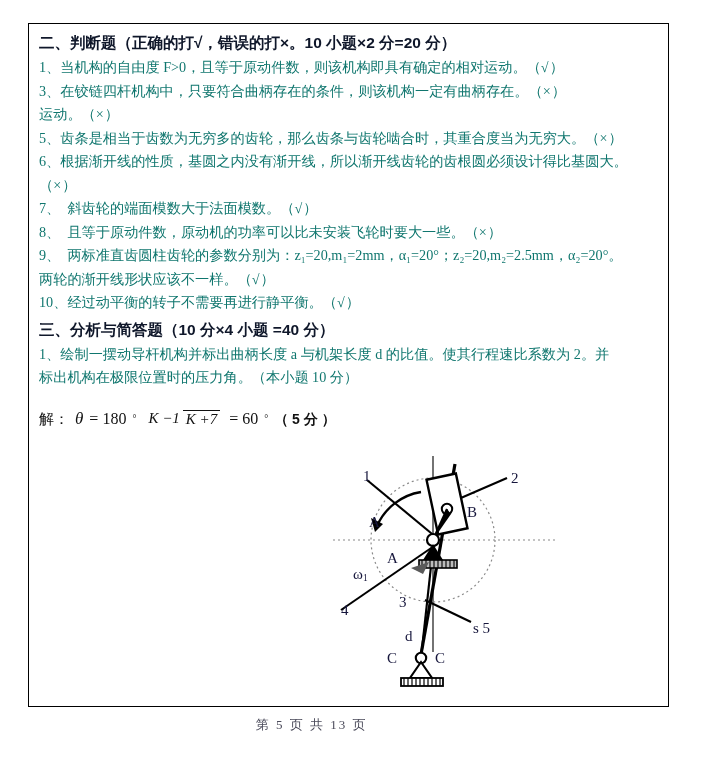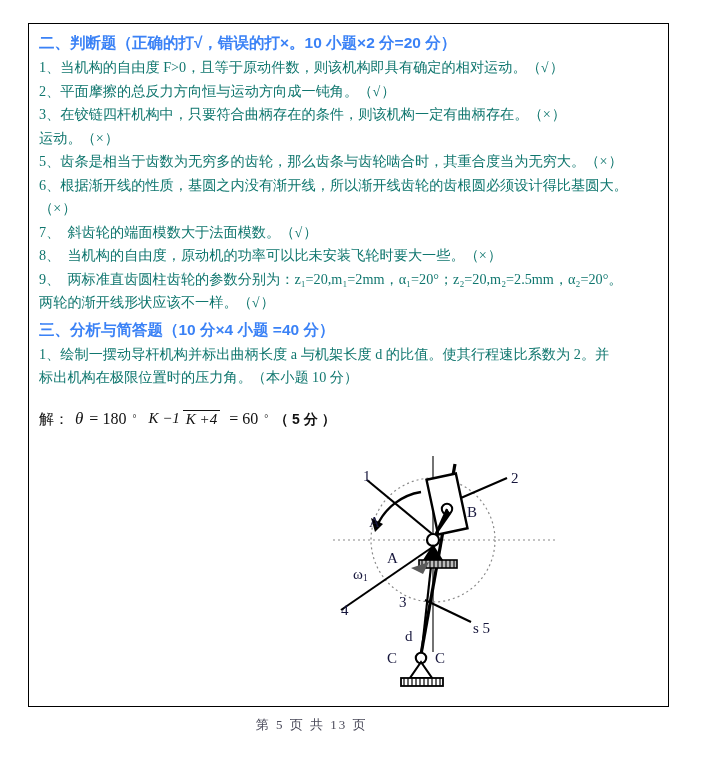--- a/index.html
+++ b/index.html
@@ -22,21 +22,21 @@
   #content{
     position:absolute;
     left:10px;top:4px;
     width:620px;
   }
   .h-sec{
     font-family:"Liberation Sans","DejaVu Sans",sans-serif;
     font-weight:bold;
     font-size:15.5px;
     letter-spacing:0px;
-    color:#3b82f6;
+    color:#0f172a;
     margin:4px 0 2px 0;
     line-height:22px;
   }
   .tf-line{
     font-size:14.2px;
     line-height:23.5px;
     color:#0f766e;
     margin:0;
     white-space:normal;
   }
@@ -101,23 +101,20 @@
 
 <div id="page-frame">
   <div id="content">
 
     <div class="h-sec">二、判断题（正确的打√，错误的打×。10 小题×2 分=20 分）</div>
 
     <p class="tf-line">
       <span>1、</span><span>当机构的自由度 F&gt;0，且等于原动件数，则该机构即具有确定的相对运动。（</span><span class="ans">√</span><span>）</span>
     </p>
 
-    <p class="tf-line">
-      <span>2、</span><span>平面摩擦的总反力方向恒与运动方向成一钝角。（</span><span class="ans">√</span><span>）</span>
-    </p>
 
     <p class="tf-line">
       <span>3、</span><span>在铰链四杆机构中，只要符合曲柄存在的条件，则该机构一定有曲柄存在。（</span><span class="ans">×</span><span>）</span>
     </p>
 
     <p class="tf-line wrapline">
       <span>运动。（</span><span class="ans">×</span><span>）</span>
     </p>
 
     <p class="tf-line">
@@ -129,44 +126,47 @@
     </p>
     <p class="tf-line wrapline">
       <span>（</span><span class="ans">×</span><span>）</span>
     </p>
 
     <p class="tf-line">
       <span>7、</span>&nbsp;&nbsp;<span>斜齿轮的端面模数大于法面模数。（</span><span class="ans">√</span><span>）</span>
     </p>
 
     <p class="tf-line">
-      <span>8、</span>&nbsp;&nbsp;<span>当机构的自由度，原动机的功率可以比未安装飞轮时要大一些。（</span><span class="ans">×</span><span>）</span>
+      <span>8、</span>&nbsp;&nbsp;<span>且等于原动件数，原动机的功率可以比未安装飞轮时要大一些。（</span><span class="ans">×</span><span>）</span>
     </p>
 
     <p class="tf-line">
       <span>9、</span>&nbsp;&nbsp;<span>两标准直齿圆柱齿轮的参数分别为：</span><span>z₁=20,m₁=2mm，α₁=20°；z₂=20,m₂=2.5mm，α₂=20°。</span>
     </p>
     <p class="tf-line wrapline">
       <span>两轮的渐开线形状应该不一样。（</span><span class="ans">√</span><span>）</span>
     </p>
 
+    <p class="tf-line">
+      <span>10、</span><span>经过动平衡的转子不需要再进行静平衡。（</span><span class="ans">√</span><span>）</span>
+    </p>
 
     <div class="h-sec">三、分析与简答题（10 分×4 小题 =40 分）</div>
 
     <p class="tf-line">1、绘制一摆动导杆机构并标出曲柄长度 a 与机架长度 d 的比值。使其行程速比系数为 2。并</p>
     <p class="tf-line">标出机构在极限位置时的压力角。（本小题 10 分）</p>
 
     <div id="solution">
       <span class="lab">解：</span>
       <span class="theta">θ</span>
       <span class="eqnum">= 180</span>
         <span class="deg">°</span>
       <span class="frac">
         <span class="num">K −1</span>
-        <span class="den">K +4</span>
+        <span class="den">K +7</span>
       </span>
       <span class="eqnum">= 60</span>
         <span class="deg">°</span>
       <span class="score">（ 5 分 ）</span>
     </div>
 
   </div>
 
   <div id="diagram">
     <svg width="240" height="240" viewBox="0 0 240 240">

